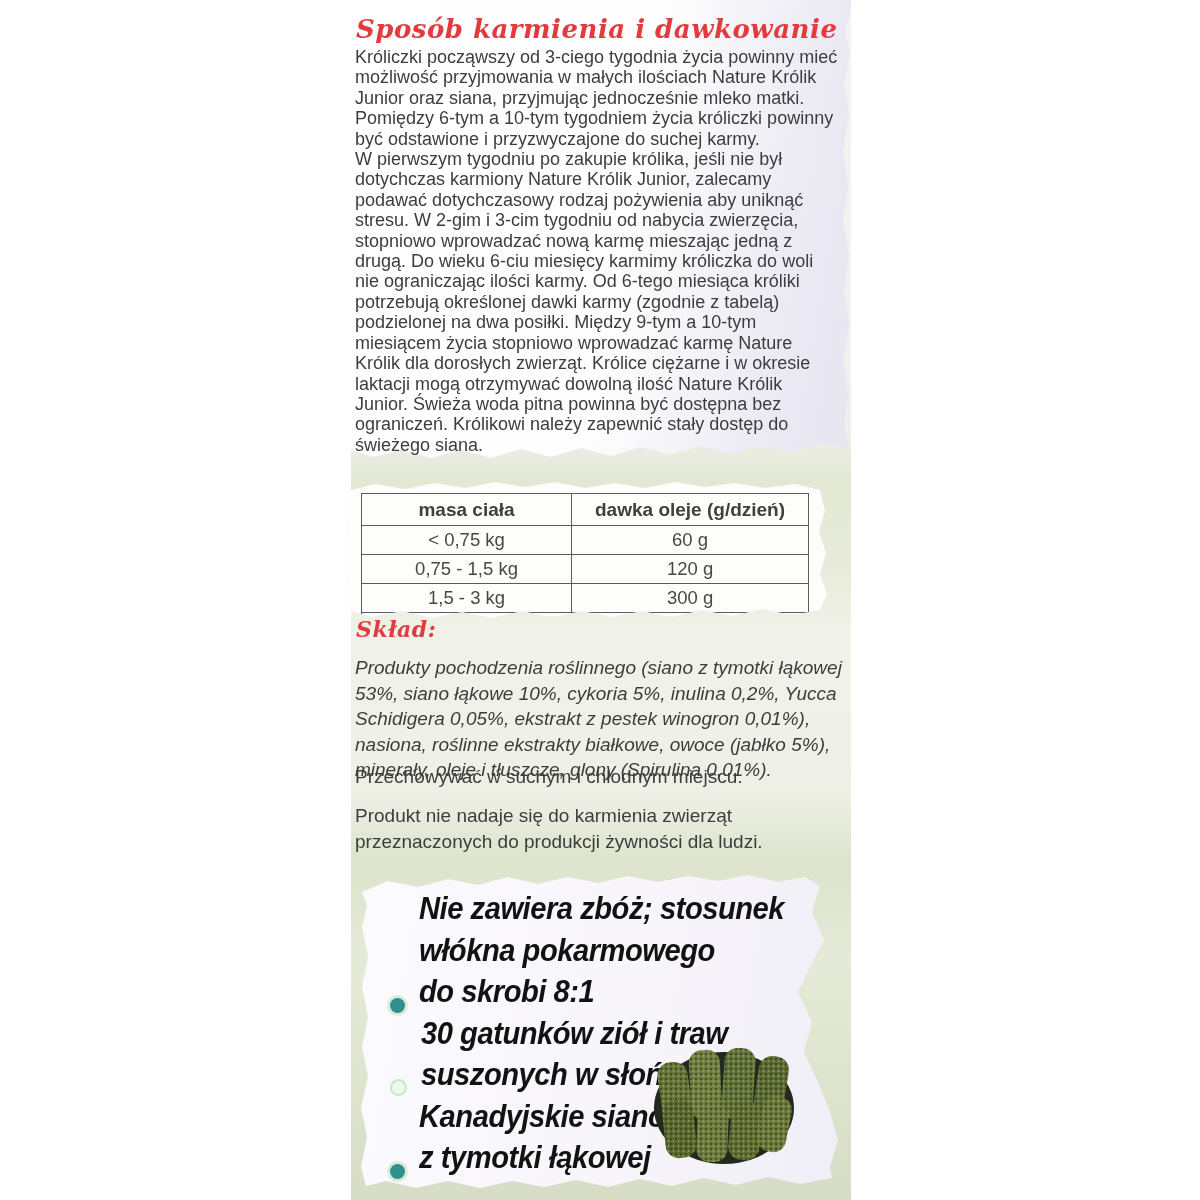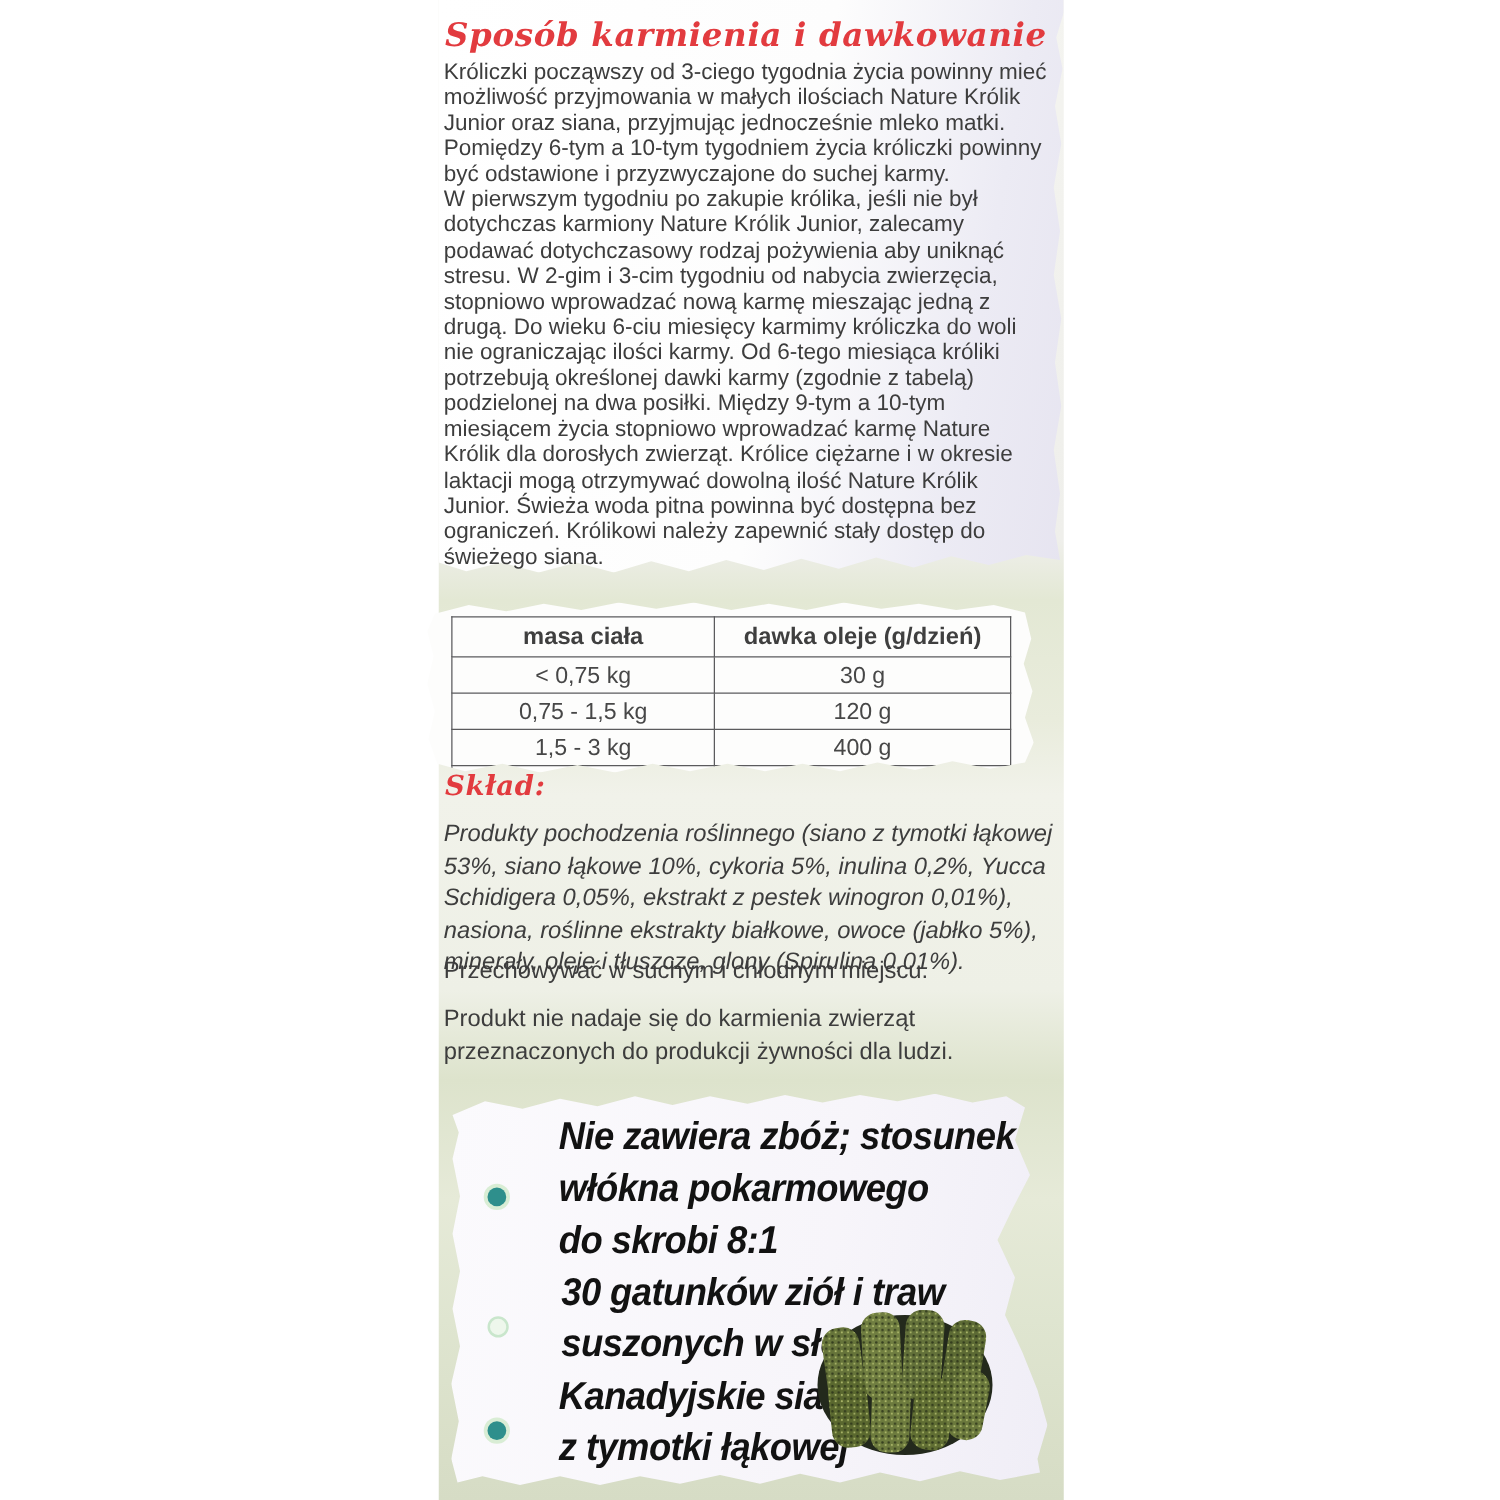--- a/index.html
+++ b/index.html
@@ -42,21 +42,21 @@
   .dosage-table th,.dosage-table td{border:1.5px solid #5b5b5d;padding:0 4px;}
   .col-mass{width:47%;} .col-dose{width:53%;}
 
   
   .bottom-paper{position:absolute;left:360px;top:872px;width:492px;height:322px;
     background:linear-gradient(100deg,#fbfafd 0%,#f7f5fa 60%,#efedf6 100%);
     filter:drop-shadow(0 2px 3px rgba(110,120,100,.5));
     clip-path:polygon(2px 20px,28px 9px,58px 15px,88px 7px,118px 13px,148px 5px,178px 12px,208px 5px,238px 11px,268px 4px,298px 10px,328px 4px,358px 9px,388px 3px,418px 10px,445px 5px,460px 14px,452px 40px,464px 68px,450px 95px,438px 120px,452px 150px,444px 180px,458px 210px,470px 240px,478px 268px,470px 295px,472px 306px,440px 312px,408px 305px,376px 313px,344px 306px,312px 314px,280px 307px,248px 315px,216px 308px,184px 315px,152px 309px,120px 316px,88px 309px,56px 316px,26px 309px,6px 314px,1px 295px,7px 265px,1px 235px,8px 205px,2px 175px,8px 145px,2px 115px,8px 85px,2px 55px,7px 34px);}
 
   .highlights{position:absolute;left:390px;top:888px;display:flex;flex-direction:column;}
-  .highlight-item{display:flex;align-items:center;gap:28px;}
+  .highlight-item{display:flex;align-items:flex-end;}
   .bullet-dot{width:15px;height:15px;border-radius:50%;margin:14px 14px 0 0;flex:0 0 auto;
     background:#2e8f8c;box-shadow:0 0 0 3px rgba(190,228,180,.55);}
   .bullet-dot.pale{background:#eef7ec;box-shadow:none;border:2px solid #c9e6cc;width:13px;height:13px;}
   .highlight-text{font-size:31px;line-height:41.5px;font-weight:bold;font-style:italic;
     color:#121212;letter-spacing:-.5px;white-space:pre-line;
     transform:scaleX(.94);transform-origin:left top;}
 
   .pellets{position:absolute;left:650px;top:1038px;z-index:5;}
 </style>
 </head>
@@ -93,29 +93,29 @@
     <table class="dosage-table">
       <thead>
         <tr>
           <th class="col-mass">masa ciała</th>
           <th class="col-dose">dawka oleje (g/dzień)</th>
         </tr>
       </thead>
       <tbody>
         <tr>
           <td>&lt; 0,75 kg</td>
-          <td>30 g</td>
+          <td>60 g</td>
         </tr>
         <tr>
           <td>0,75 - 1,5 kg</td>
           <td>120 g</td>
         </tr>
         <tr>
           <td>1,5 - 3 kg</td>
-          <td>400 g</td>
+          <td>300 g</td>
         </tr>
         <tr>
           <td>3 - 6 kg</td>
           <td>340 g</td>
         </tr>
       </tbody>
     </table>
   </div>
 
   <div class="script-heading ingredients-title">Skład:</div>

